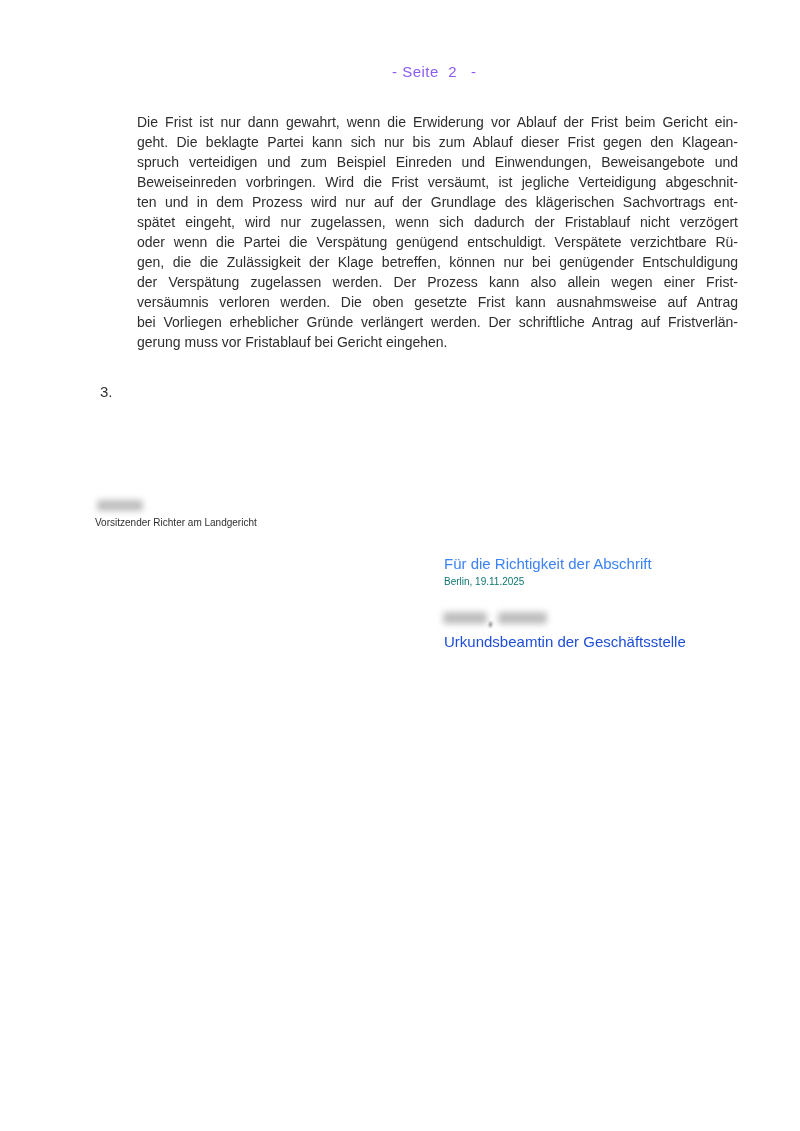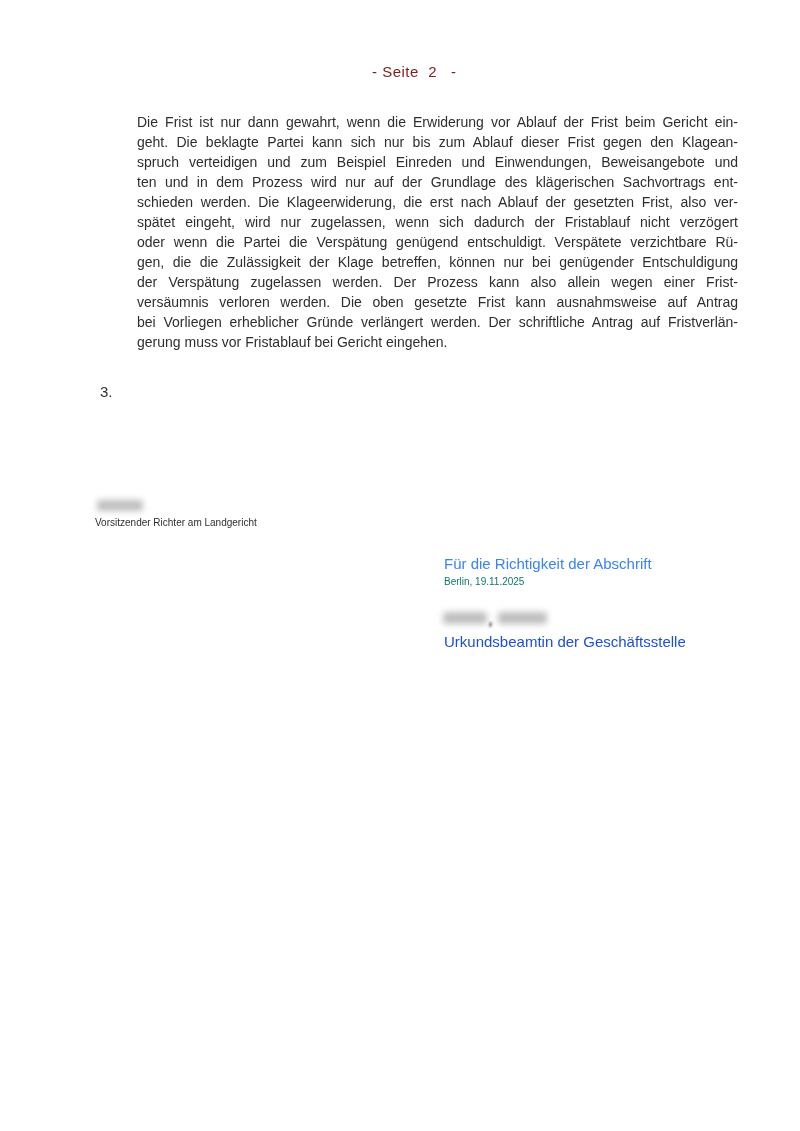--- a/index.html
+++ b/index.html
@@ -8,25 +8,25 @@
     width: 800px;
     height: 1131px;
     background: #ffffff;
     font-family: "Liberation Sans", "DejaVu Sans", sans-serif;
     color: #2f2f2f;
     overflow: hidden;
   }
   .page-header {
     position: absolute;
     top: 63px;
-    left: 372px;
+    left: 392px;
     font-size: 15px;
     letter-spacing: 0.5px;
     white-space: pre;
-    color: #7f1d1d;
+    color: #8b5cf6;
   }
   .paragraph {
     position: absolute;
     left: 137px;
     top: 112px;
     width: 601px;
     font-size: 14px;
     line-height: 20px;
     color: #2e2e2e;
   }
@@ -97,22 +97,22 @@
 <body>
 
 <div class="page">
 
   <div class="page-header">- Seite  2   -</div>
 
   <div class="paragraph">
     <div class="line"><span>Die Frist ist nur dann gewahrt, wenn die Erwiderung vor Ablauf der Frist beim Gericht ein-</span></div>
     <div class="line"><span>geht. Die beklagte Partei kann sich nur bis zum Ablauf dieser Frist gegen den Klagean-</span></div>
     <div class="line"><span>spruch verteidigen und zum Beispiel Einreden und Einwendungen, Beweisangebote und</span></div>
+    <div class="line"><span>Beweiseinreden vorbringen. Wird die Frist versäumt, ist jegliche Verteidigung abgeschnit-</span></div>
     <div class="line"><span>ten und in dem Prozess wird nur auf der Grundlage des klägerischen Sachvortrags ent-</span></div>
-    <div class="line"><span>schieden werden. Die Klageerwiderung, die erst nach Ablauf der gesetzten Frist, also ver-</span></div>
     <div class="line"><span>spätet eingeht, wird nur zugelassen, wenn sich dadurch der Fristablauf nicht verzögert</span></div>
     <div class="line"><span>oder wenn die Partei die Verspätung genügend entschuldigt. Verspätete verzichtbare Rü-</span></div>
     <div class="line"><span>gen, die die Zulässigkeit der Klage betreffen, können nur bei genügender Entschuldigung</span></div>
     <div class="line"><span>der Verspätung zugelassen werden. </span><span class="b">Der Prozess kann also allein wegen einer Frist-</span></div>
     <div class="line"><span class="b">versäumnis verloren werden.</span><span> Die oben gesetzte Frist kann ausnahmsweise auf Antrag</span></div>
     <div class="line"><span>bei Vorliegen erheblicher Gründe verlängert werden. Der schriftliche Antrag auf Fristverlän-</span></div>
     <div class="line last"><span>gerung muss vor Fristablauf bei Gericht eingehen.</span></div>
   </div>
 
   <div class="item-number">3.</div>

